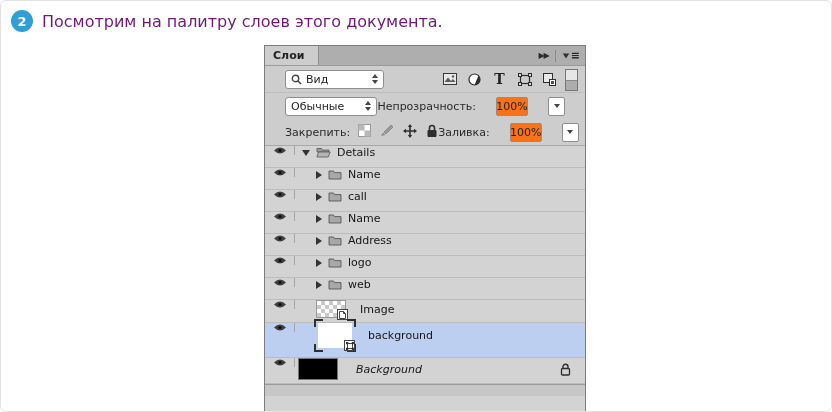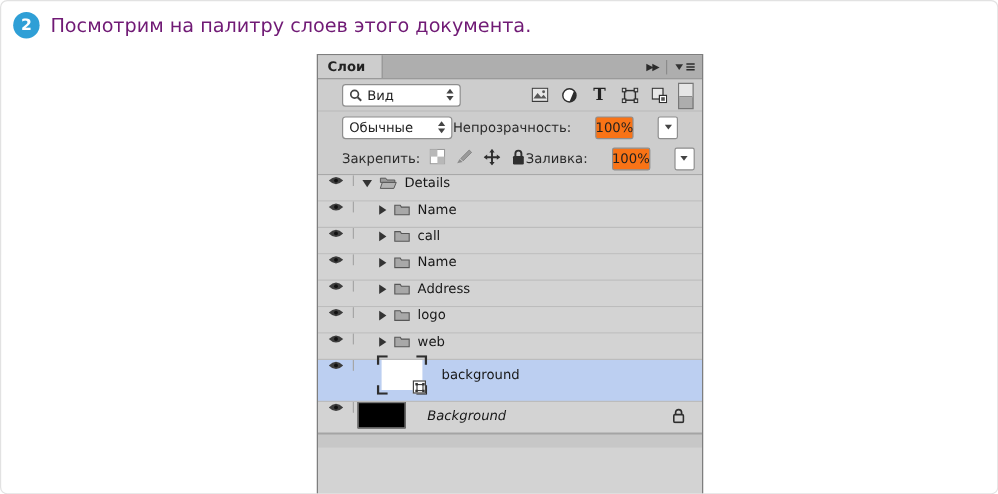--- a/index.html
+++ b/index.html
@@ -363,20 +363,39 @@
         <div class="row-content child">
           <span class="tri-r"></span>
           <svg width="14" height="11" viewBox="0 0 14 11">
             <path d="M1 2 h4.5 l1 1.6 H13 V10 H1 Z" fill="#a8a8a8" stroke="#565656" stroke-width="0.9"></path>
           </svg>
           <span class="lname">web</span>
         </div>
       </div>
 
 
+      <div class="lrow h22">
+        <div class="eye-cell">
+          <svg width="14" height="9" viewBox="0 0 14 9">
+            <path d="M1 4.5 Q7 -1.5 13 4.5 Q7 10.5 1 4.5 Z" fill="#3d3d3d"></path>
+              <circle cx="7" cy="4.5" r="1.6" fill="#111"></circle>
+          </svg>
+        </div>
+        <div class="row-content child">
+          <span class="thumb checker">
+            <span class="badge">
+              <svg width="7" height="8" viewBox="0 0 7 8">
+                <path d="M0.5 0.5 h4 l2 2 v5 h-6 Z" fill="#fff" stroke="#333" stroke-width="0.9"></path>
+                <path d="M4.5 0.5 v2 h2" fill="none" stroke="#333" stroke-width="0.9"></path>
+              </svg>
+            </span>
+          </span>
+          <span class="lname" style="margin-left:8px">Image</span>
+        </div>
+      </div>
 
       <div class="lrow h35 selected">
         <div class="eye-cell">
           <svg width="14" height="9" viewBox="0 0 14 9">
             <path d="M1 4.5 Q7 -1.5 13 4.5 Q7 10.5 1 4.5 Z" fill="#3d3d3d"></path>
               <circle cx="7" cy="4.5" r="1.6" fill="#111"></circle>
           </svg>
         </div>
         <div class="row-content child">
           <span class="thumb white-thumb">

